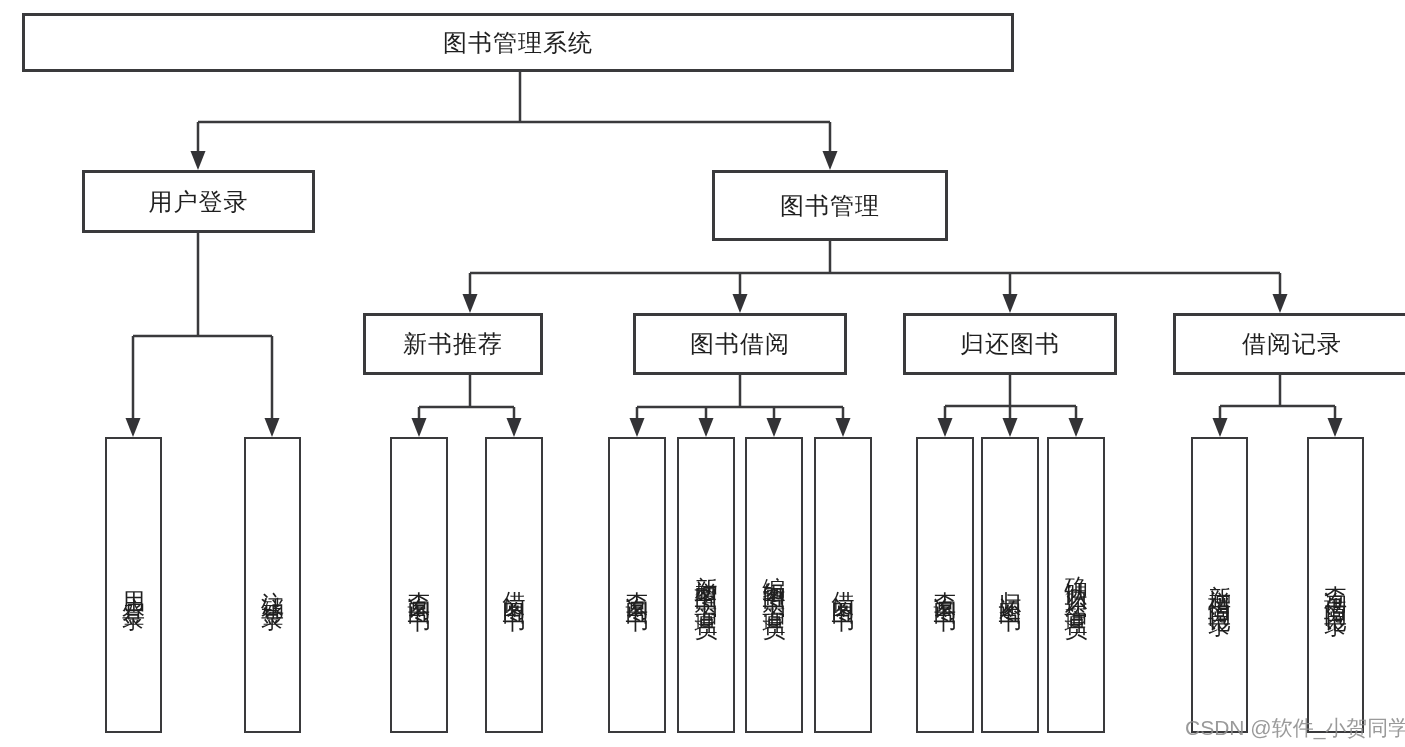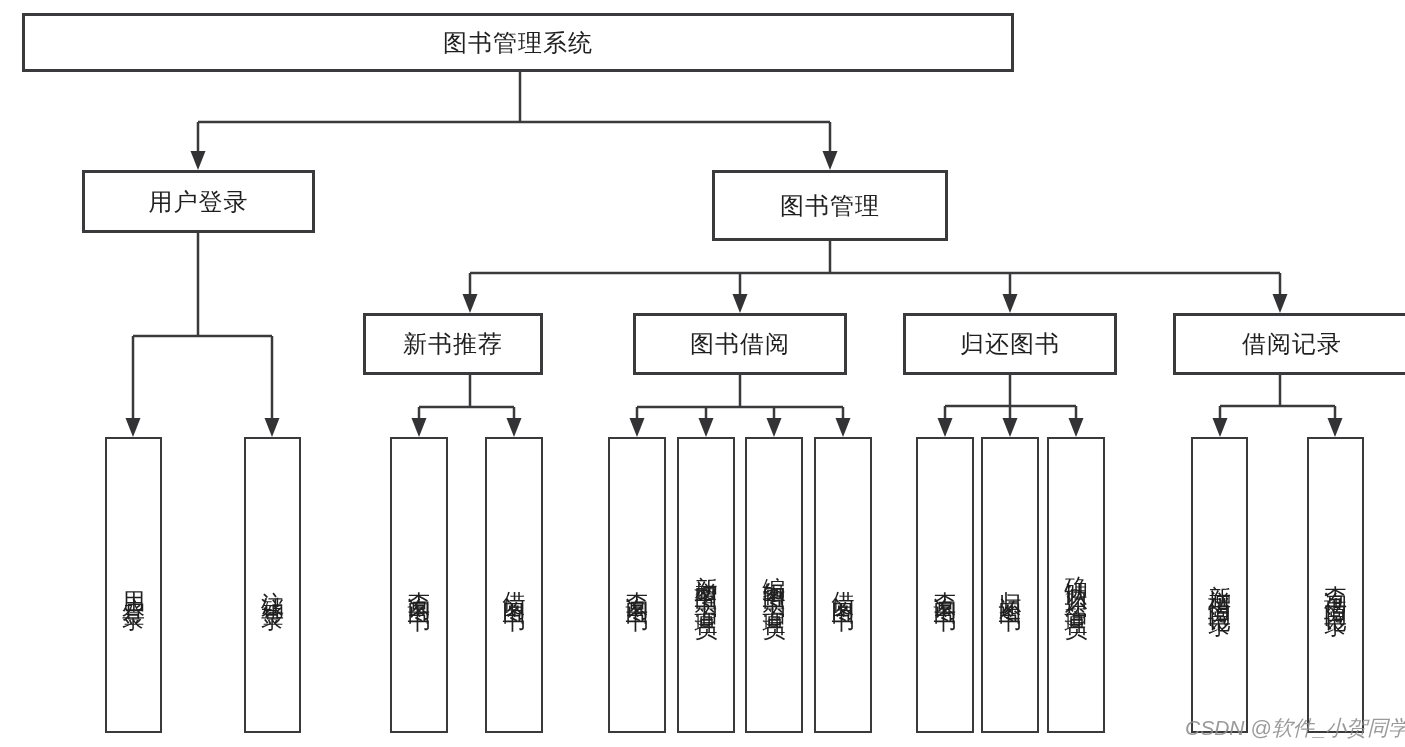--- a/index.html
+++ b/index.html
@@ -38,21 +38,20 @@
   }
   #watermark{
     position:absolute;
     left:1185px;top:714px;
     width:218px;
     font-size:21px;
     color:rgba(140,140,140,0.88);
     white-space:nowrap;
     z-index:5;
     letter-spacing:0px;
-    font-style:italic;
   }
   svg line, svg path{stroke:#3a3a3c;stroke-width:2.5;fill:none;}
   svg polygon{fill:#333336;stroke:none;}
 </style>
 </head>
 <body>
 
 <div id="canvas">
 
   <svg id="connectors" width="1405" height="747" viewBox="0 0 1405 747">

